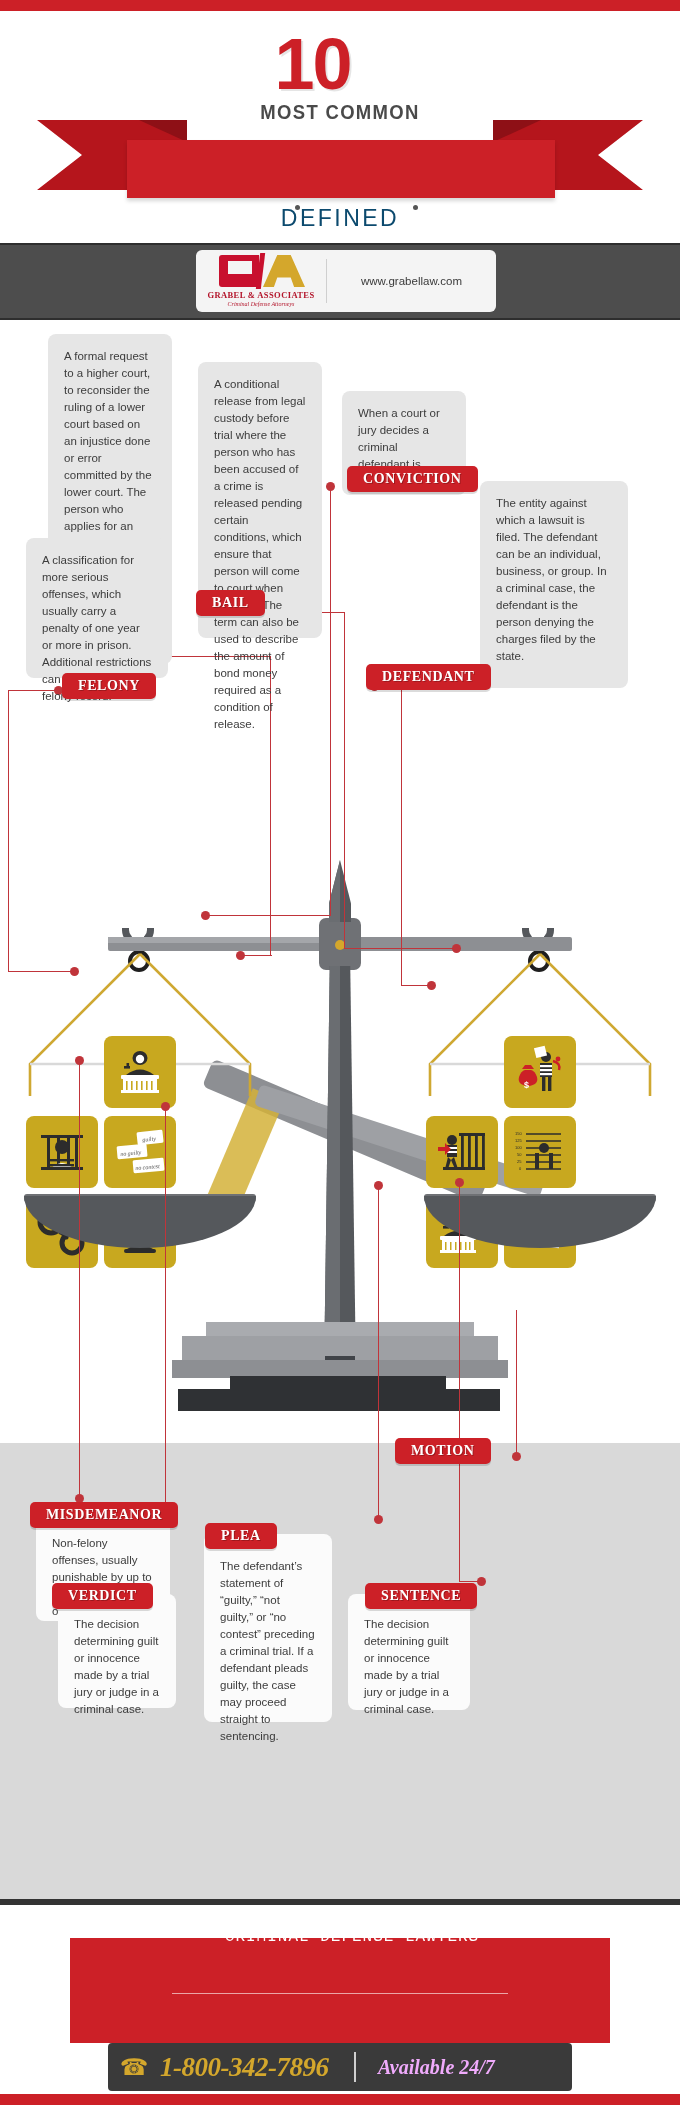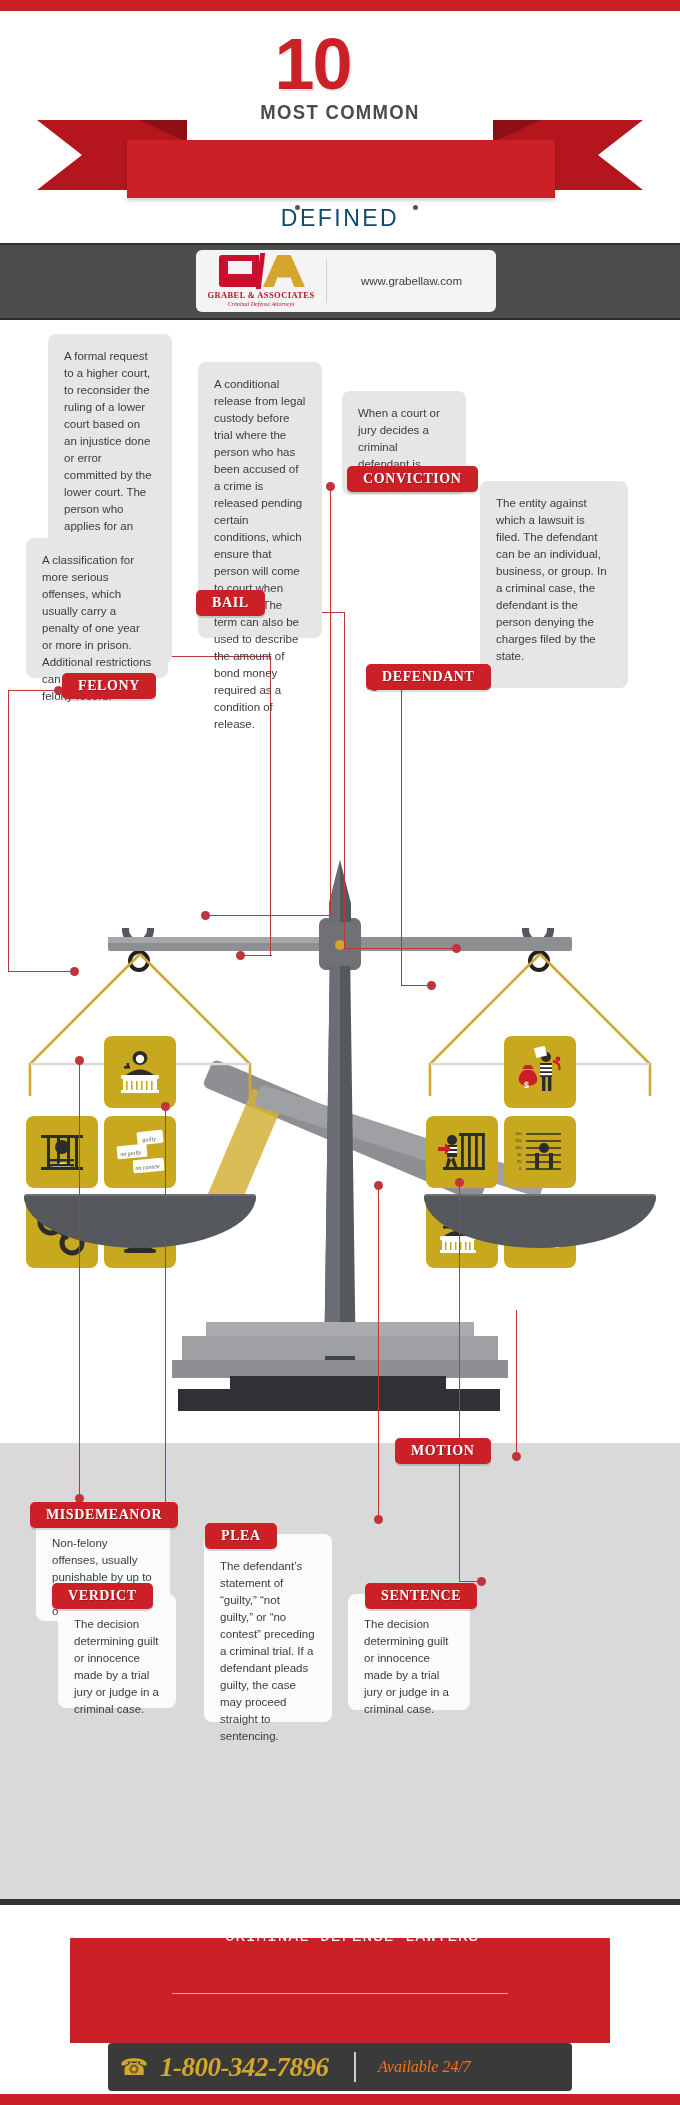--- a/index.html
+++ b/index.html
@@ -341,22 +341,22 @@
     width: 52px; text-align: center; font-size: 23px; color: #d4a72c;
   }
   .foot-phone {
     font-family: "Liberation Serif", serif;
     font-weight: 700; font-style: italic;
     font-size: 27px; color: #d4a72c; letter-spacing: -.5px;
   }
   .foot-vdiv { width: 1.5px; height: 30px; background: #cfcfcf; margin: 0 22px 0 26px; }
   .foot-avail {
     font-family: "Liberation Serif", serif;
-    font-style: italic; font-weight: 400;
-    font-size: 16px; color: #f97316;
+    font-style: italic; font-weight: 700;
+    font-size: 20px; color: #f0abfc;
   }
   .foot-url {
     position: absolute; left: 0; top: 2096px; width: 680px;
     padding-right: 130px;
     text-align: right;
     font-size: 12px; color: #444;
   }
 </style>
 </head>
 <body>

